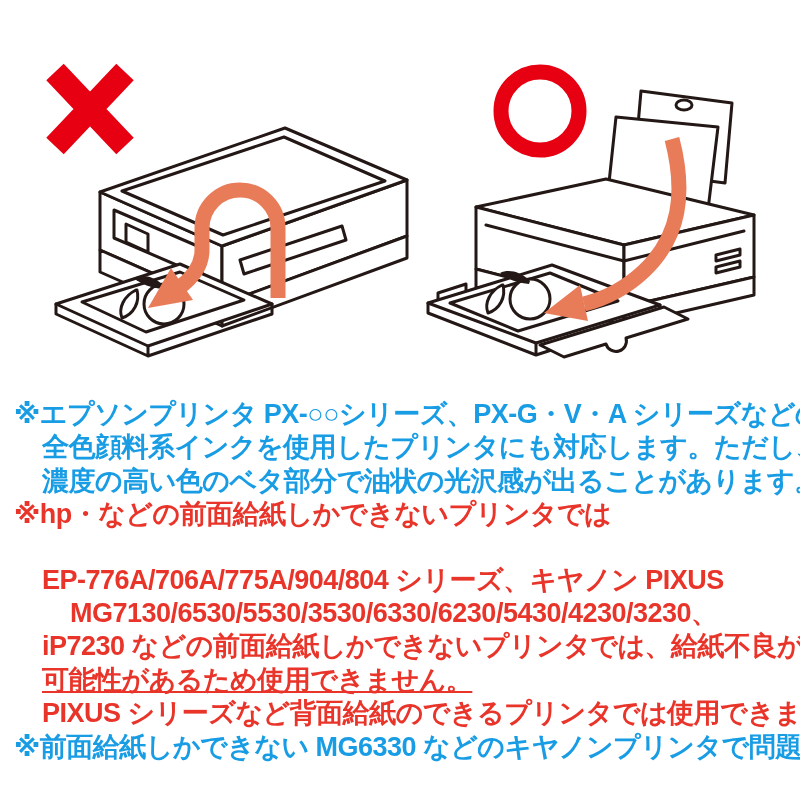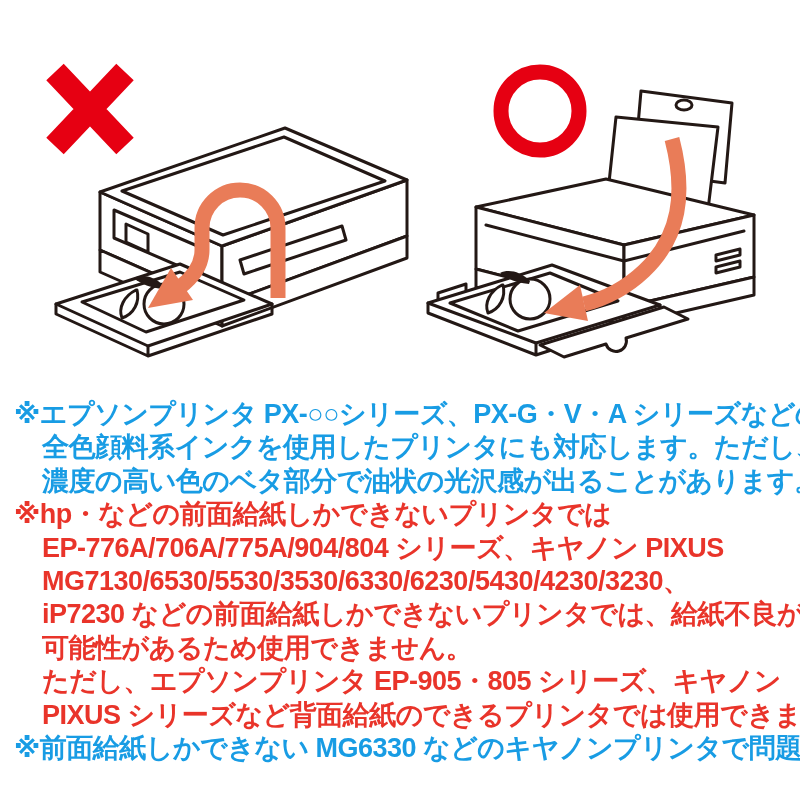--- a/index.html
+++ b/index.html
@@ -152,22 +152,21 @@
         <circle class="mark-stroke" stroke-width="15" cx="120" cy="66" r="39"></circle>
       </g>
     </svg>
   </figure>
 
   <div id="notes">
       <div class="note-line first" style="color: var(--text-blue);">※エプソンプリンタ PX-○○シリーズ、PX-G・V・A シリーズなどの</div>
       <div class="note-line indent" style="color: var(--text-blue);">全色顔料系インクを使用したプリンタにも対応します。ただし、黒など</div>
       <div class="note-line indent" style="color: var(--text-blue);">濃度の高い色のベタ部分で油状の光沢感が出ることがあります。</div>
       <div class="note-line first" style="color: var(--text-red);">※hp・などの前面給紙しかできないプリンタでは</div>
-      <div class="note-line indent" style="color: var(--text-red);">EP-776A/706A/775A/904/804 シリーズ、キヤノン PIXUS</div>
-      <div class="note-line indent" style="color: var(--text-red);">MG7130/6530/5530/3530/6330/6230/5430/4230/3230、</div>
+      <div class="note-line indent" style="color: var(--text-red); margin-top: 32px;">EP-776A/706A/775A/904/804 シリーズ、キヤノン PIXUS</div>
+      <div class="note-line indent" style="color: var(--text-red); margin-left: 28px;">MG7130/6530/5530/3530/6330/6230/5430/4230/3230、</div>
       <div class="note-line indent" style="color: var(--text-red);">iP7230 などの前面給紙しかできないプリンタでは、給紙不良が起こる</div>
-      <div class="note-line indent" style="color: var(--text-red);">可能性があるため使用できません。</div>
-      <div class="note-line indent" style="color: var(--text-red);">ただし、エプソンプリンタ EP-905・805 シリーズ、キヤノン</div>
+      <div class="note-line indent" style="color: var(--text-red); text-decoration: underline;">可能性があるため使用できません。</div>
       <div class="note-line indent" style="color: var(--text-red);">PIXUS シリーズなど背面給紙のできるプリンタでは使用できます。</div>
       <div class="note-line first" style="color: var(--text-blue);">※前面給紙しかできない MG6330 などのキヤノンプリンタで問題なく</div>
     </div>
 
 </div>
 
 </body></html>

